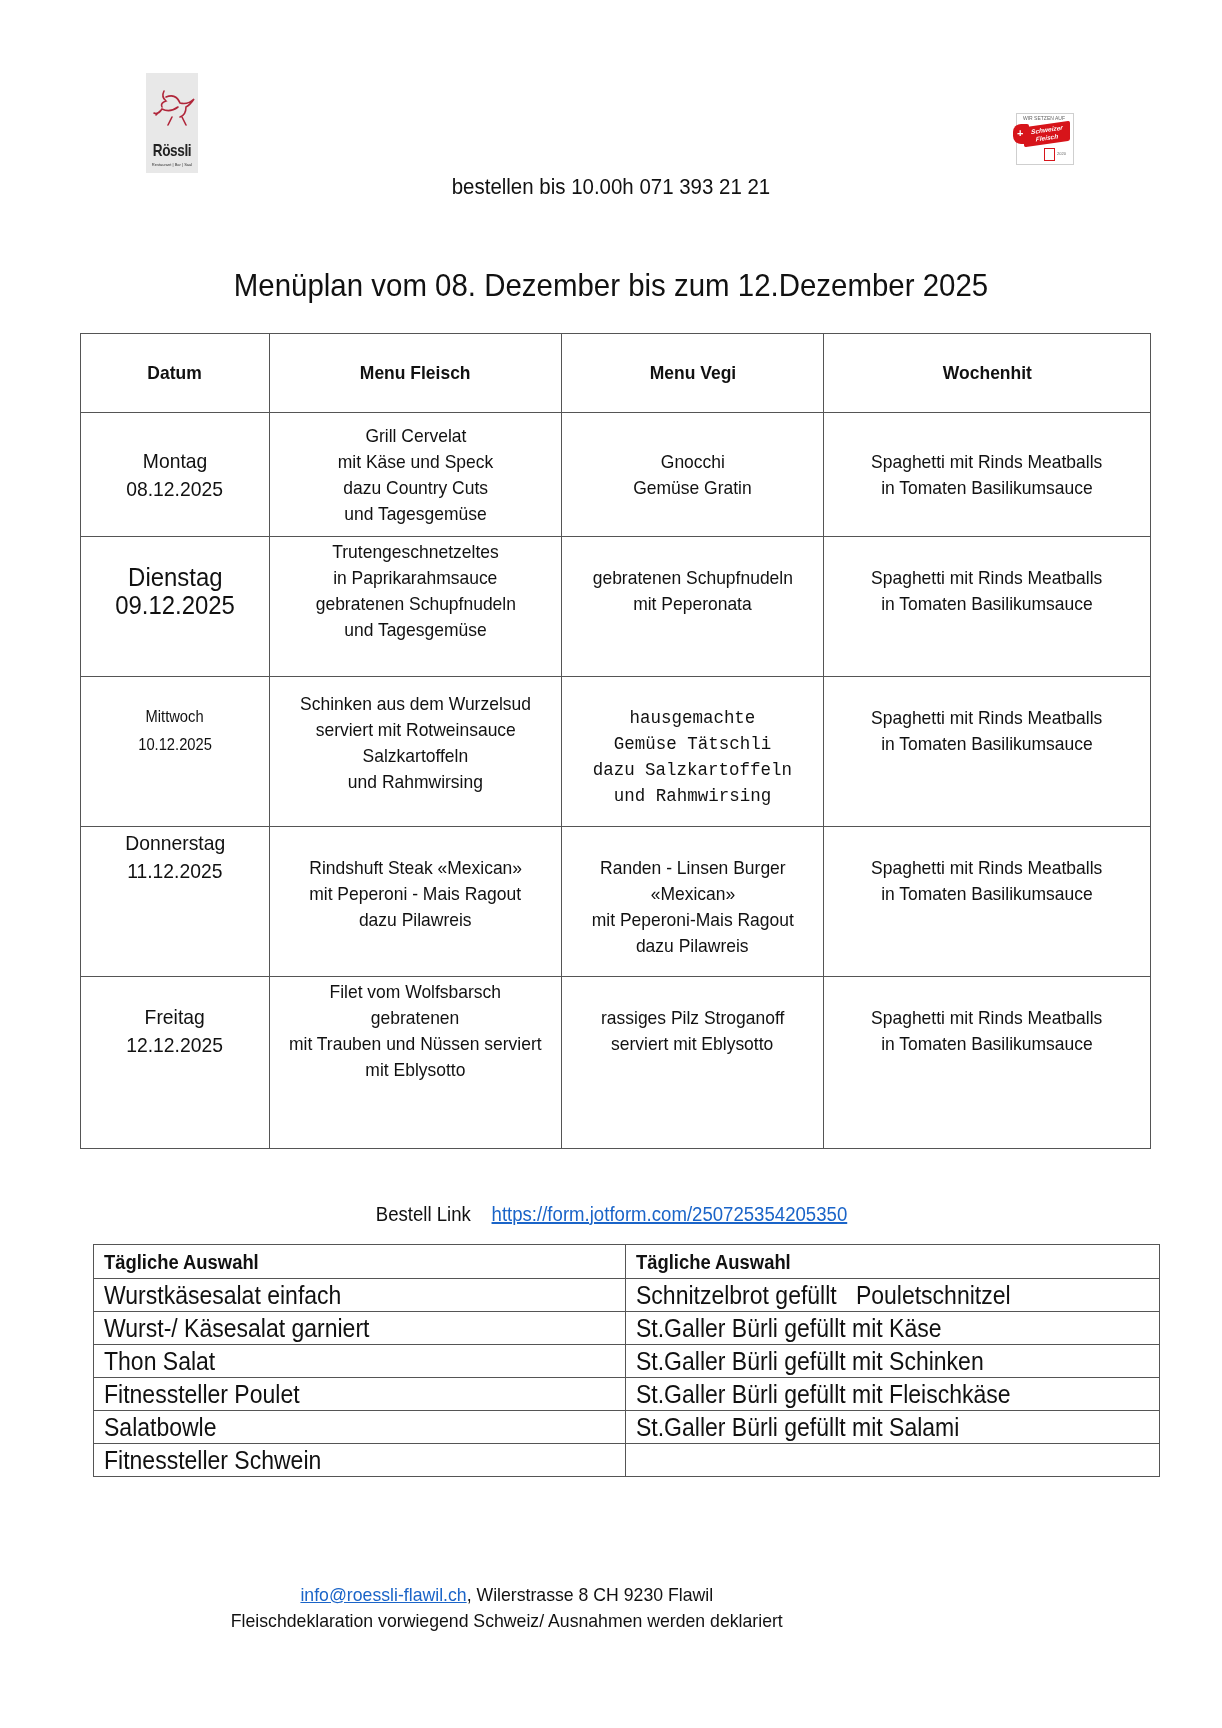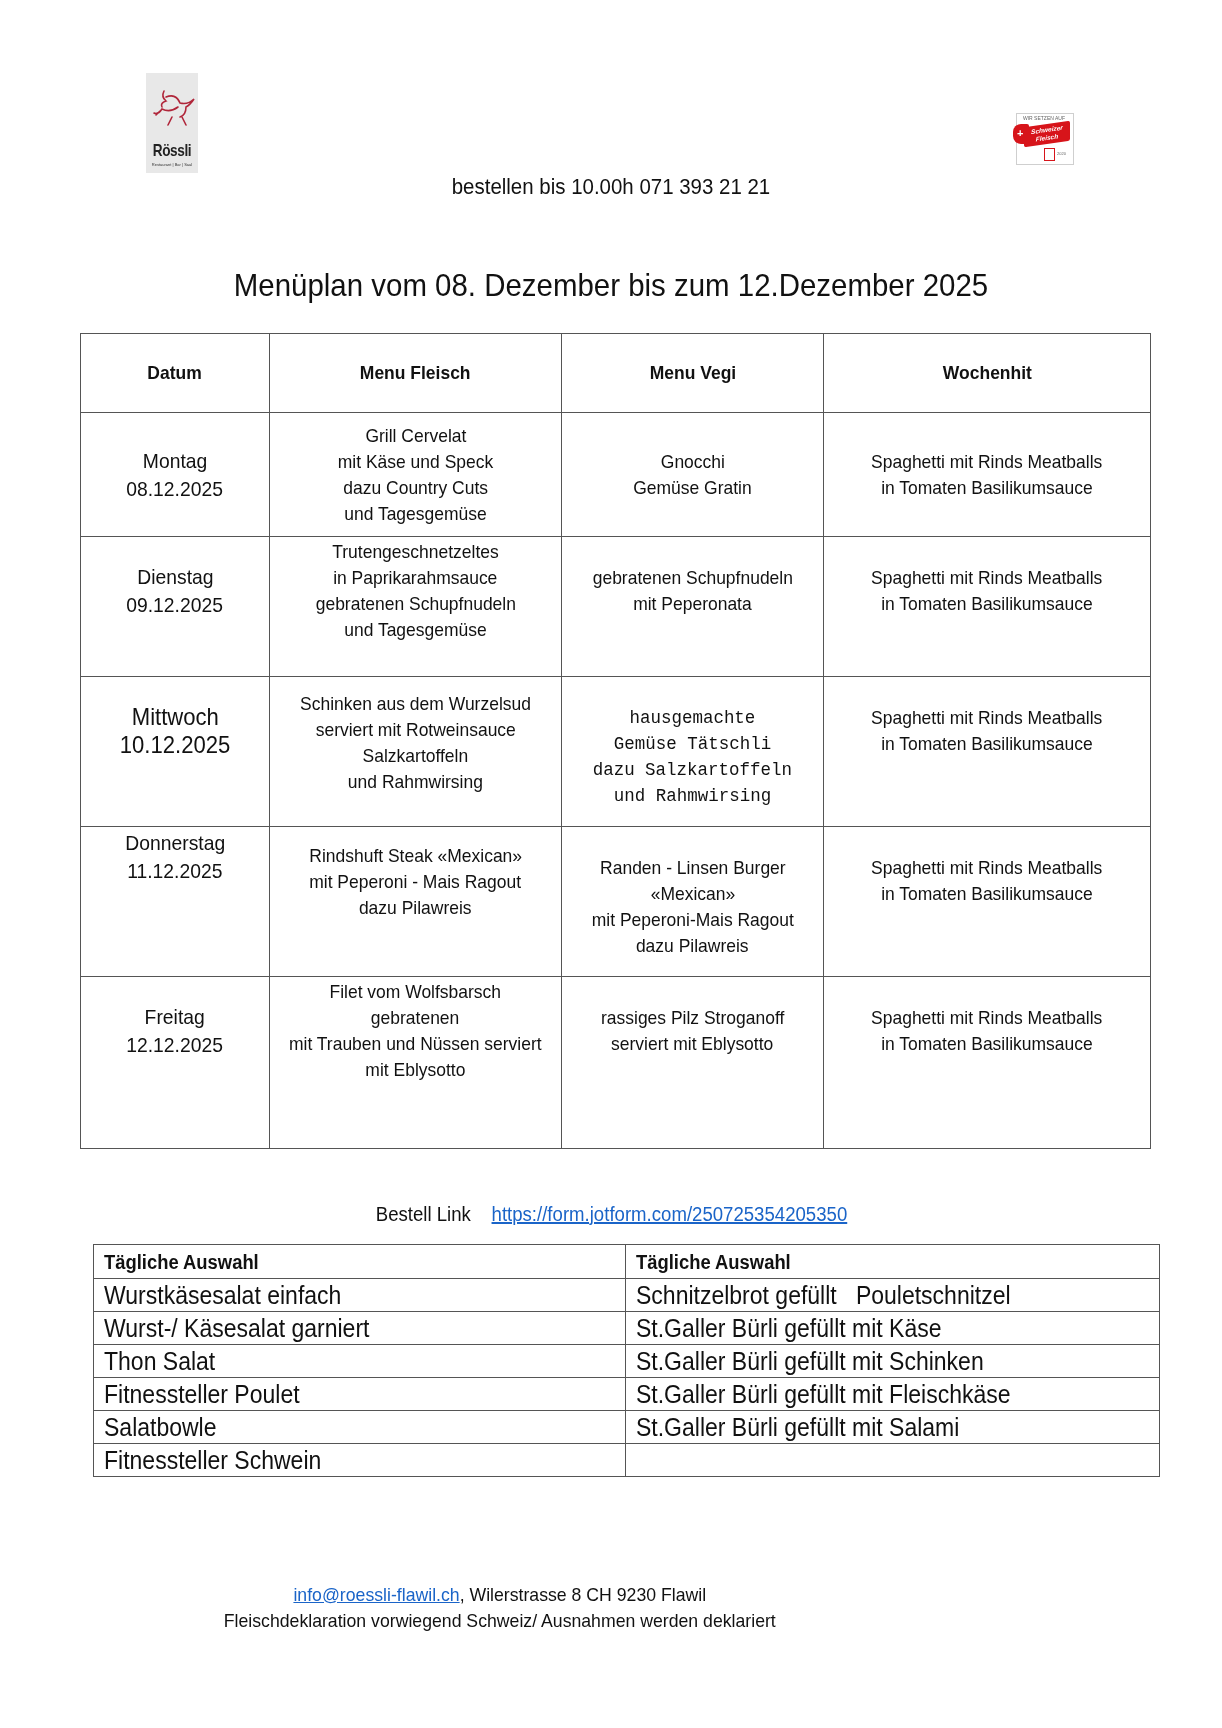--- a/index.html
+++ b/index.html
@@ -96,21 +96,21 @@
   #daily-table td, #daily-table th {
     border: 1.5px solid #555; text-align: left; padding: 0 10px;
     height: 32px; font-size: 25px; line-height: 30px; color: #111; font-weight: normal;
     white-space: nowrap;
   }
   #daily-table th { font-weight: bold; font-size: 20px; height: 33px; }
   #daily-table .narrow { display: inline-block; transform: scaleX(0.92); transform-origin: left center; }
 
   
   #footer {
-    left: 8px; width: 984px; top: 1582px; text-align: center; font-size: 19px; line-height: 26px;
+    left: 15px; width: 984px; top: 1582px; text-align: center; font-size: 19px; line-height: 26px;
   }
   #footer .inner { display: inline-block; transform: scaleX(0.93); }
 </style>
 </head>
 <body>
 
 <div id="logo-roessli" class="abs">
   <svg width="52" height="70" viewBox="0 0 52 70">
     <path d="M18 18 q-3 6 2 10 q-6 2 -4 6 M20 24 q10 -4 14 6 q8 2 14 -4 q-4 6 -8 8 q0 8 -6 10 M32 34 q-8 6 -16 2 q-4 6 -8 4 M14 38 l-4 4 M26 44 l-4 8 M36 44 l4 8" fill="none" stroke="#b0263a" stroke-width="1.6" stroke-linecap="round"></path>
   </svg>
@@ -149,34 +149,34 @@
     </tr>
   </thead>
   <tbody id="menu-body">
       <tr style="height: 124px;">
         <td style="font-size: 21px; line-height: 28px;"><div class="narrow">Montag</div><br><div class="narrow">08.12.2025</div></td>
         <td><div class="narrow">Grill Cervelat</div><br><div class="narrow">mit Käse und Speck</div><br><div class="narrow">dazu Country Cuts</div><br><div class="narrow">und Tagesgemüse</div><br></td>
         <td><div class="narrow">Gnocchi</div><br><div class="narrow">Gemüse Gratin</div><br></td>
         <td><div class="narrow">Spaghetti mit Rinds Meatballs</div><br><div class="narrow">in Tomaten Basilikumsauce</div><br></td>
       </tr>
       <tr style="height: 140px;">
-        <td class="top" style="font-size: 21px; line-height: 28px; padding-top: 26px;"><div class="narrow">Dienstag</div><br><div class="narrow">09.12.2025</div></td>
+        <td class="top" style="font-size: 26px; line-height: 28px; padding-top: 26px;"><div class="narrow">Dienstag</div><br><div class="narrow">09.12.2025</div></td>
         <td class="top" style="padding-top: 2px;"><div class="narrow">Trutengeschnetzeltes</div><br><div class="narrow">in Paprikarahmsauce</div><br><div class="narrow">gebratenen Schupfnudeln</div><br><div class="narrow">und Tagesgemüse</div><br></td>
         <td class="top" style="padding-top: 28px;"><div class="narrow">gebratenen Schupfnudeln</div><br><div class="narrow">mit Peperonata</div><br></td>
         <td class="top" style="padding-top: 28px;"><div class="narrow">Spaghetti mit Rinds Meatballs</div><br><div class="narrow">in Tomaten Basilikumsauce</div><br></td>
       </tr>
       <tr style="height: 150px;">
-        <td class="top" style="font-size: 24px; line-height: 28px; padding-top: 26px;"><div class="narrow">Mittwoch</div><br><div class="narrow">10.12.2025</div></td>
+        <td class="top" style="font-size: 16px; line-height: 28px; padding-top: 26px;"><div class="narrow">Mittwoch</div><br><div class="narrow">10.12.2025</div></td>
         <td class="top" style="padding-top: 14px;"><div class="narrow">Schinken aus dem Wurzelsud</div><br><div class="narrow">serviert mit Rotweinsauce</div><br><div class="narrow">Salzkartoffeln</div><br><div class="narrow">und Rahmwirsing</div><br></td>
         <td class="top" style="padding-top: 28px; font-family: Liberation Mono, monospace;"><div class="narrow">hausgemachte</div><br><div class="narrow">Gemüse Tätschli</div><br><div class="narrow">dazu Salzkartoffeln</div><br><div class="narrow">und Rahmwirsing</div><br></td>
         <td class="top" style="padding-top: 28px;"><div class="narrow">Spaghetti mit Rinds Meatballs</div><br><div class="narrow">in Tomaten Basilikumsauce</div><br></td>
       </tr>
       <tr style="height: 150px;">
         <td class="top" style="font-size: 21px; line-height: 28px; "><div class="narrow">Donnerstag</div><br><div class="narrow">11.12.2025</div></td>
-        <td class="top" style="padding-top: 16px;"><div class="narrow">Rindshuft Steak «Mexican»</div><br><div class="narrow">mit Peperoni - Mais Ragout</div><br><div class="narrow">dazu Pilawreis</div><br></td>
+        <td class="top" style="padding-top: 28px;"><div class="narrow">Rindshuft Steak «Mexican»</div><br><div class="narrow">mit Peperoni - Mais Ragout</div><br><div class="narrow">dazu Pilawreis</div><br></td>
         <td class="top" style="padding-top: 28px;"><div class="narrow">Randen - Linsen Burger</div><br><div class="narrow">«Mexican»</div><br><div class="narrow">mit Peperoni-Mais Ragout</div><br><div class="narrow">dazu Pilawreis</div><br></td>
         <td class="top" style="padding-top: 28px;"><div class="narrow">Spaghetti mit Rinds Meatballs</div><br><div class="narrow">in Tomaten Basilikumsauce</div><br></td>
       </tr>
       <tr style="height: 172px;">
         <td class="top" style="font-size: 21px; line-height: 28px; padding-top: 26px;"><div class="narrow">Freitag</div><br><div class="narrow">12.12.2025</div></td>
         <td class="top" style="padding-top: 2px;"><div class="narrow">Filet vom Wolfsbarsch</div><br><div class="narrow">gebratenen</div><br><div class="narrow">mit Trauben und Nüssen serviert</div><br><div class="narrow">mit Eblysotto</div><br></td>
         <td class="top" style="padding-top: 28px;"><div class="narrow">rassiges Pilz Stroganoff</div><br><div class="narrow">serviert mit Eblysotto</div><br></td>
         <td class="top" style="padding-top: 28px;"><div class="narrow">Spaghetti mit Rinds Meatballs</div><br><div class="narrow">in Tomaten Basilikumsauce</div><br></td>
       </tr>
     </tbody>

